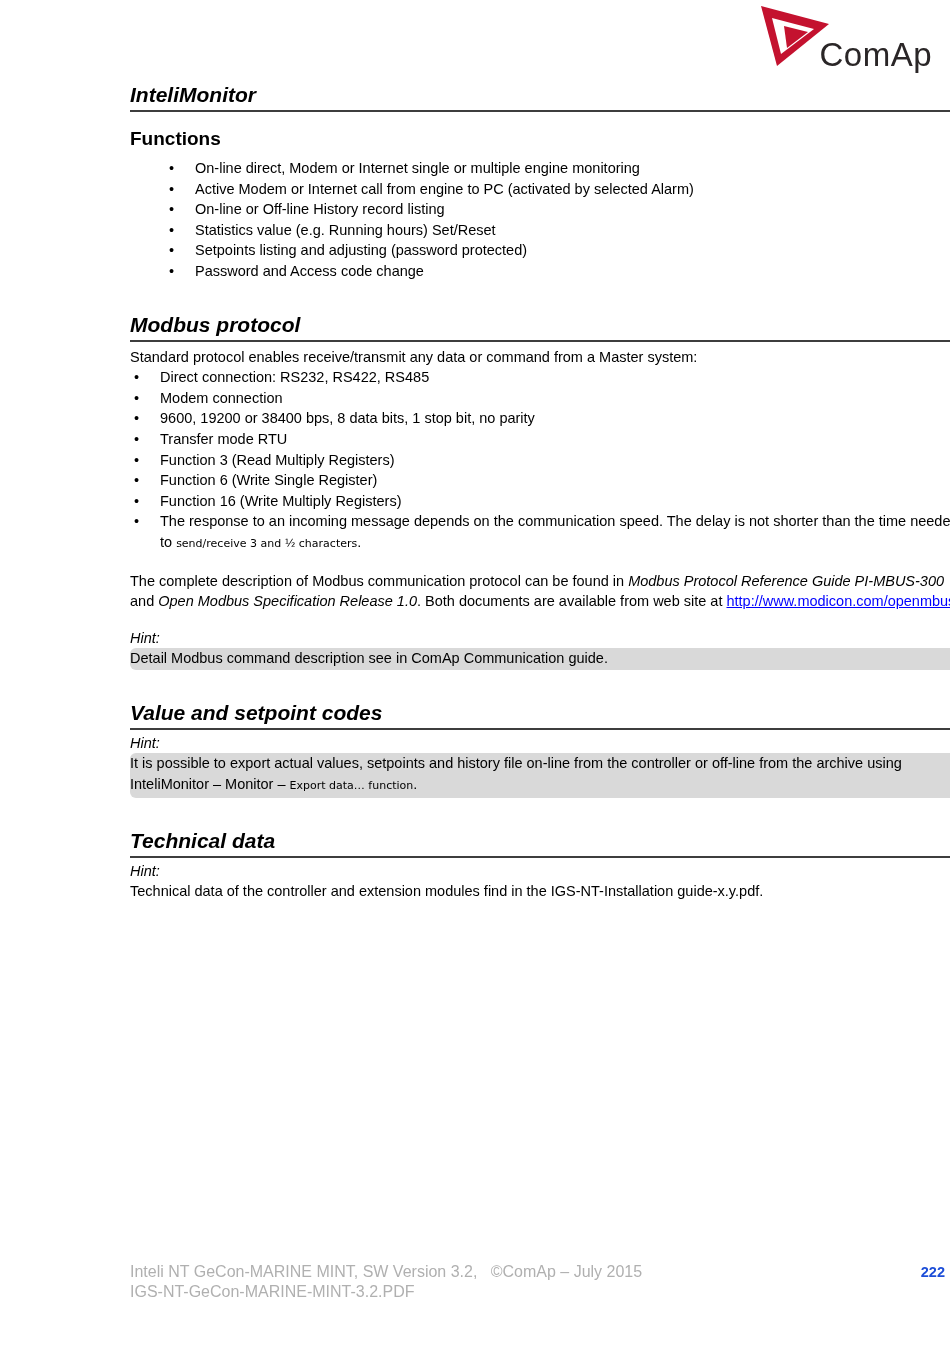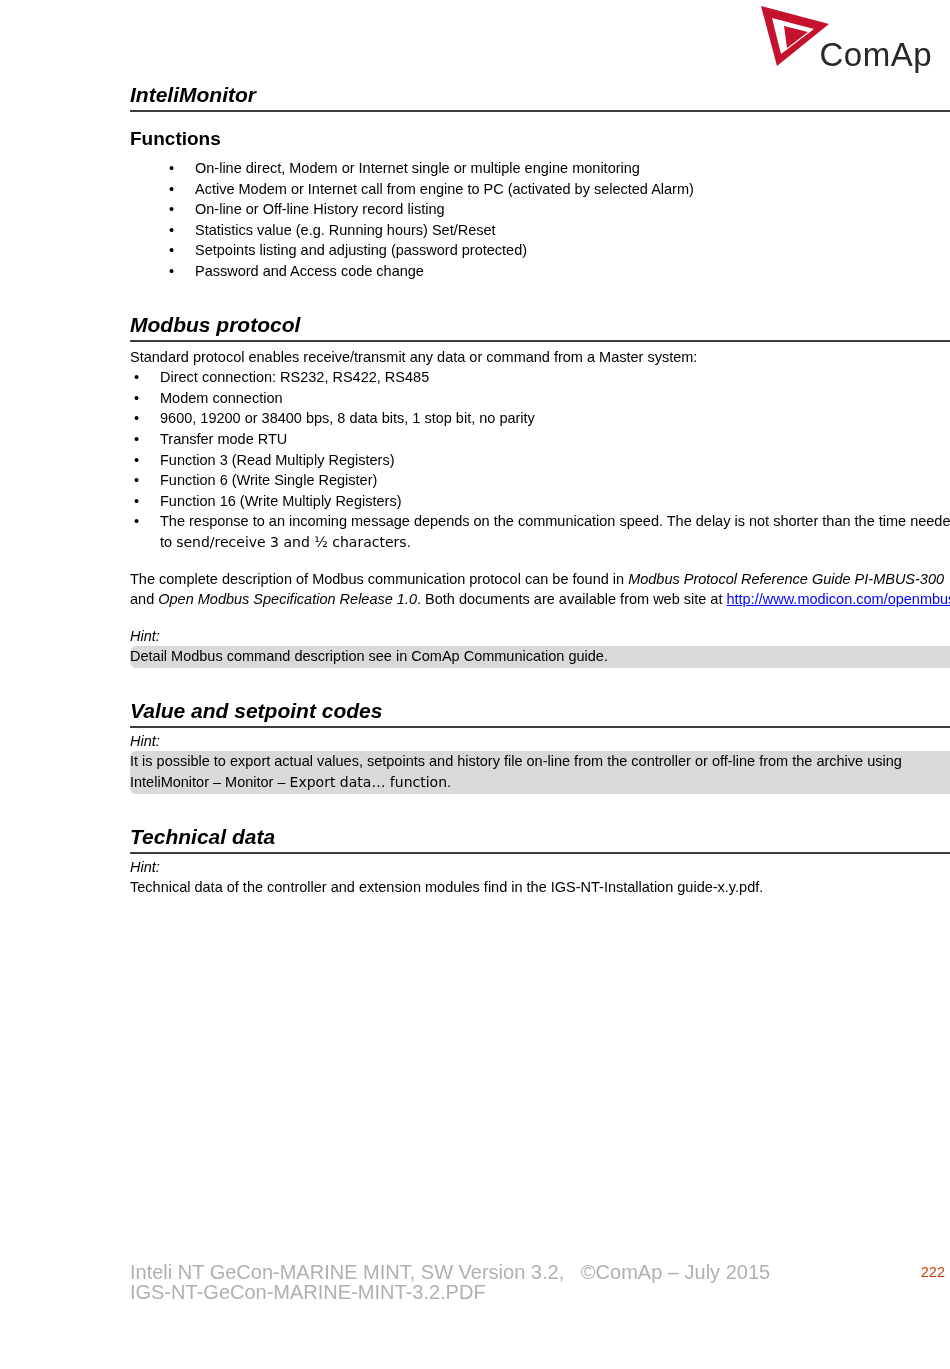--- a/index.html
+++ b/index.html
@@ -36,32 +36,32 @@
   ul.indent-shallow { padding-left:30px; }
   .mt30 { margin-top:30px; }
   .intro { margin-top:5px; }
   .para { margin-top:16px; }
   .hint-label {
     font-style:italic; 
     margin-top:16px; line-height:20px; display:inline-block;
   }
   .hint-label.tight { margin-top:3px; }
   .hint-bar { background:#d9d9d9; padding:0 2px 1px 0;border-radius:6px; }
-  .special { font-family:"DejaVu Sans", sans-serif; font-size:14px; }
+  .special { font-family:"DejaVu Sans", sans-serif; font-size:11px; }
   .ref-italic { font-style:italic; }
   a.doc-link { color:#0000ff; text-decoration:underline; cursor:pointer; }
   
   .footer {
     position:absolute; left:90px; top:1262px;
-    color:#b0b0b0; font-size:20px; line-height:20px;
+    color:#b0b0b0; font-size:16px; line-height:20px;
     font-family:"Liberation Sans", sans-serif;
   }
   .page-number {
     position:absolute; right:45px; top:1262px;
-    color:#c2410c; font-size:14.5px; line-height:20px;
+    color:#1d4ed8; font-size:14.5px; line-height:20px;font-weight:bold;
   }
 </style>
 </head>
 <body>
 
 <div class="page">
 
   <div class="logo">
     <span>
       <svg width="82" height="64" viewBox="0 0 82 64">

